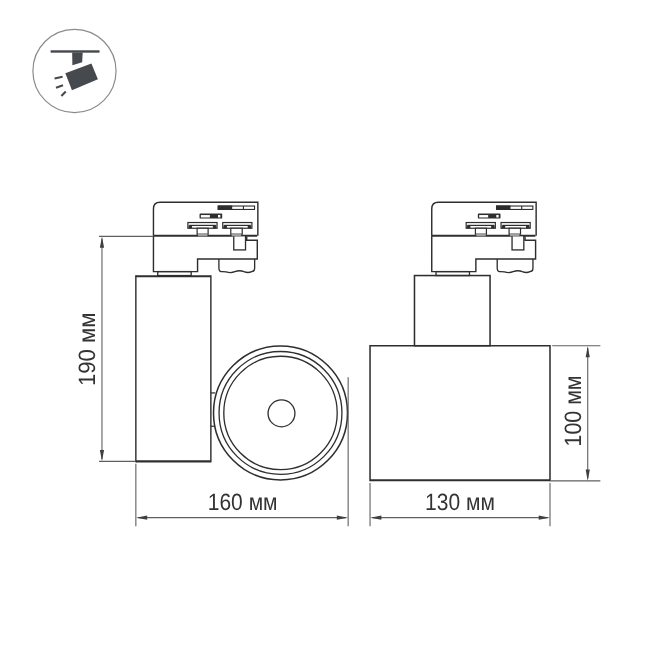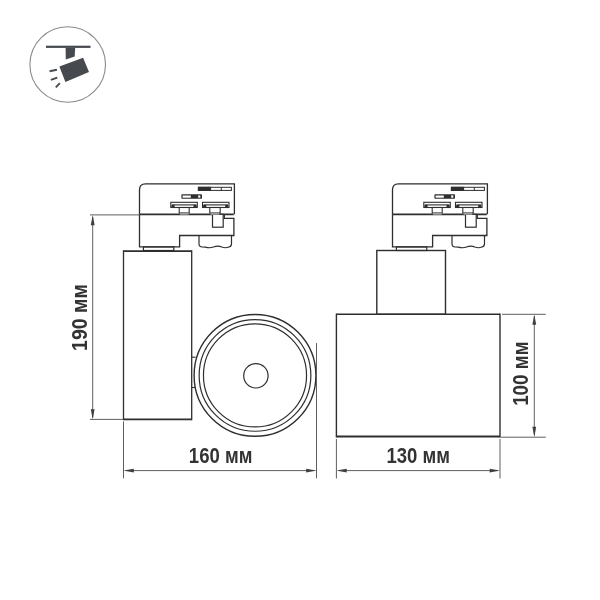--- a/index.html
+++ b/index.html
@@ -1,16 +1,16 @@
 <!DOCTYPE html>
 <html><head>
 <meta charset="utf-8">
 <style>
   html,body{margin:0;padding:0;background:#ffffff;}
-  .page{width:556px;height:600px;position:relative;background:#be185d;font-weight:bold;}
+  .page{width:556px;height:600px;position:relative;background:#be185d;}
   text{font-family:"Liberation Sans",sans-serif;fill:#333333;}
 </style>
 </head>
 <body>
 <div class="page">
 <svg width="600" height="600" viewBox="0 0 600 600">
 
   <rect x="0" y="0" width="600" height="600" fill="#ffffff"></rect>
 
   <g>

